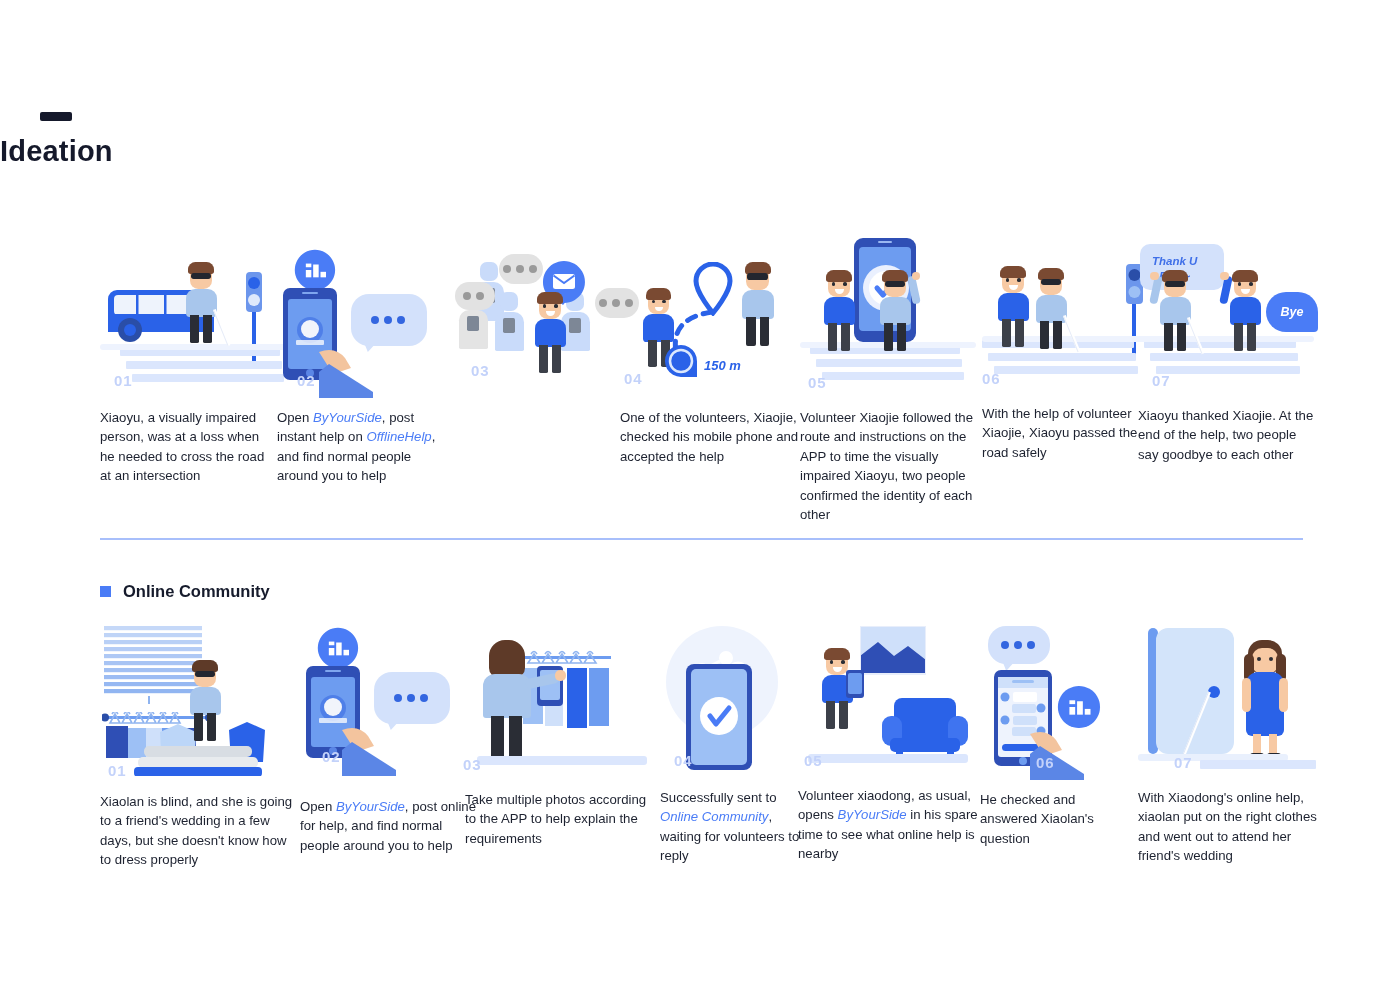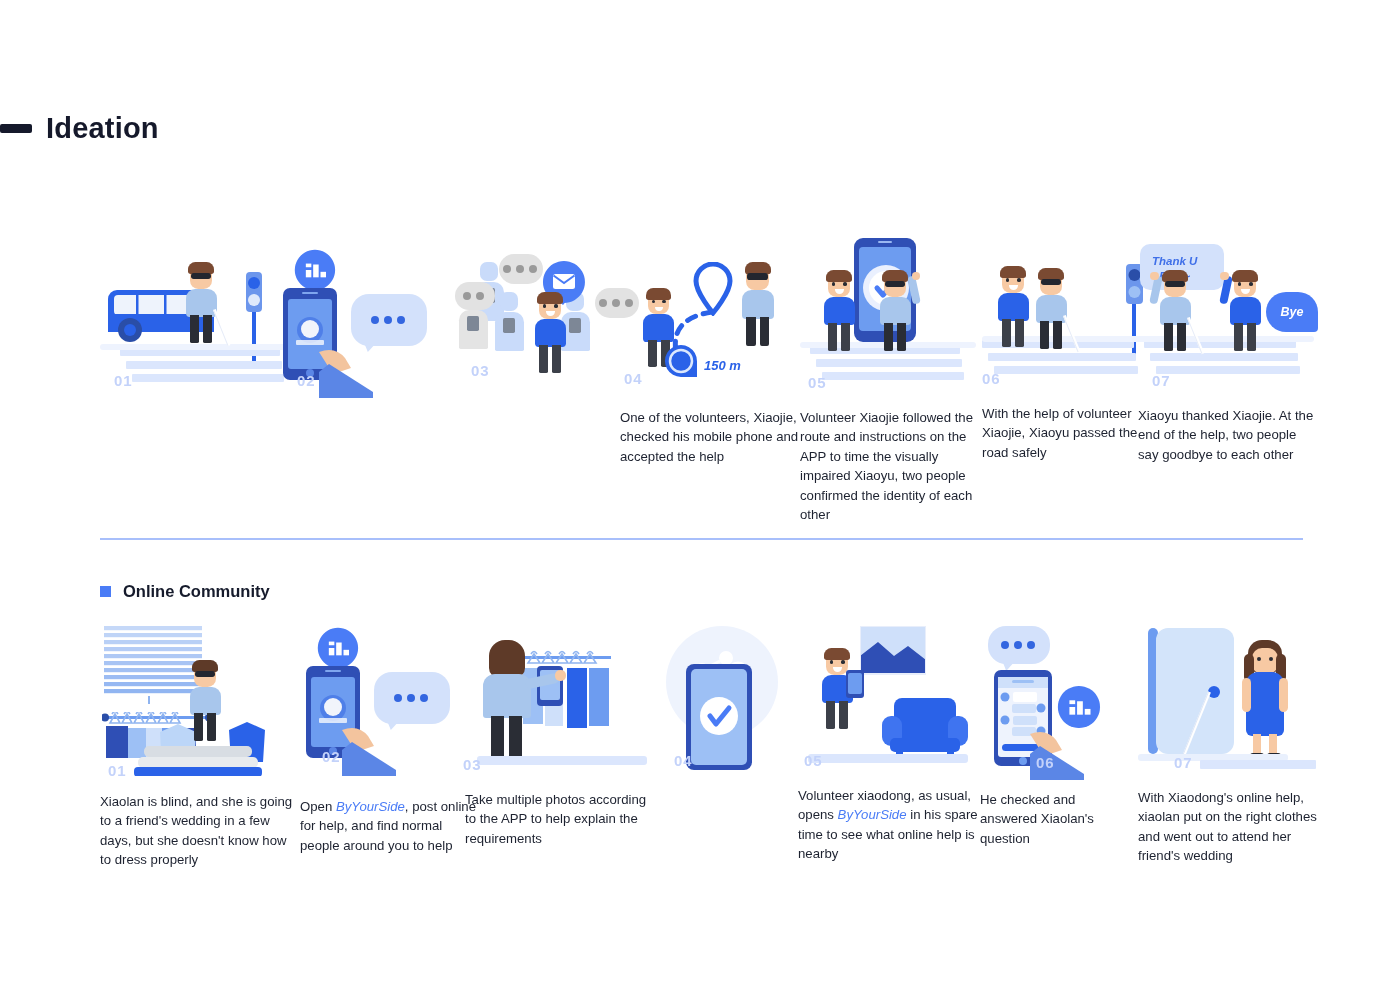--- a/index.html
+++ b/index.html
@@ -8,21 +8,21 @@
     width: 1400px; height: 990px;
     background: #ffffff;
     font-family: "Liberation Sans", sans-serif;
     overflow: hidden;
   }
   .page { position: relative; width: 1400px; height: 990px; background: #fff; }
 
   
   .page-title-wrap {
     position: absolute; left: 0px; top: 112px;
-    display: flex; align-items: center; gap: 14px;
+    display: flex; align-items: center; gap: 14px; flex-direction: column;
   }
   .title-dash {
     width: 32px; height: 9px; border-radius: 2px; background: #15192b;
     margin-left: 0px;
   }
   .page-title {
     font-size: 29px; font-weight: bold; color: #15192b; letter-spacing: .2px;
   }
 
   
@@ -117,20 +117,21 @@
             <div class="abs" style="left:10.120000000000001px;top:3.68px;width:22.080000000000002px;height:23px;border-radius:8.280000000000001px;background:#f7c9a3;"></div>
             <div class="abs" style="left:8.280000000000001px;top:0px;width:25.76px;height:11.96px;border-radius:7.36px 7.36px 2.7600000000000002px 2.7600000000000002px;background:#7a4a32;"></div>
             <div class="abs" style="left:11.040000000000001px;top:11.040000000000001px;width:20.240000000000002px;height:6.44px;border-radius:2.7600000000000002px;background:#23262f;"></div>
             <div class="abs" style="left:5.5200000000000005px;top:26.68px;width:31.28px;height:28.52px;border-radius:9.200000000000001px 9.200000000000001px 3.68px 3.68px;background:#a8c6ec;"></div>
             <div class="abs" style="left:10.120000000000001px;top:53.36px;width:9.200000000000001px;height:27.6px;border-radius:0 0 1.84px 1.84px;background:#2a2d35;"></div>
             <div class="abs" style="left:23px;top:53.36px;width:9.200000000000001px;height:27.6px;border-radius:0 0 1.84px 1.84px;background:#2a2d35;"></div>
             <div class="abs" style="left:33.120000000000005px;top:47.84px;width:2.7600000000000002px;height:38.64px;background:#ffffff;border-left:1px solid #e6ecf8;transform:rotate(-22deg);transform-origin:top left;"></div>
           </div>
           <div class="num" style="left: 14px; top: 124px;">01</div>
         </div>
+        <div class="cap" style="margin-top: 15px;"><span>Xiaoyu, a visually impaired person, was at a loss when he needed to cross the road at an intersection</span></div>
       </div>
       <div class="step" style="left: 277px; width: 178px;">
         <div class="art">
   <div class="abs" style="left:16px;top:0px;width:44px;height:44px;">
     <svg class="abs" style="" width="44" height="44" viewBox="0 0 44 44">
               <path d="M22,1.8333333333333333 a20.166666666666664,20.166666666666664 0 1 1 -0.1,0 Z" fill="#4a7cf6"></path>
       <path d="M12.833333333333332,36.666666666666664 L22,42.166666666666664 L27.5,36.666666666666664 Z" fill="#4a7cf6"></path>
       <rect x="12.833333333333332" y="22" width="5.5" height="7.333333333333333" fill="#fff"></rect>
       <rect x="20.166666666666664" y="16.5" width="5.5" height="12.833333333333332" fill="#fff"></rect>
       <rect x="27.5" y="23.833333333333332" width="5.5" height="5.5" fill="#fff"></rect>
@@ -154,20 +155,21 @@
   </div>
   <div class="abs" style="left:74px;top:46px;width:76px;height:52px;">
     <div class="bubble-l" style="left:0;top:0;width:76px;height:52px;"></div>
     <div class="abs" style="left:19.5px;top:22px;width:8px;height:8px;border-radius:50%;background:#3366e0;"></div>
             <div class="abs" style="left:32.5px;top:22px;width:8px;height:8px;border-radius:50%;background:#3366e0;"></div>
             <div class="abs" style="left:45.5px;top:22px;width:8px;height:8px;border-radius:50%;background:#3366e0;"></div>
   </div>
   <div class="abs" style="left:86px;top:92px;width:16px;height:12px;background:#d3e1fb;clip-path:polygon(0 0,100% 0,30% 100%);"></div>
           <div class="num" style="left: 20px; top: 124px;">02</div>
         </div>
+        <div class="cap" style="margin-top: 15px;"><span>Open </span><em>ByYourSide</em><span>, post instant help on </span><em>OfflineHelp</em><span>, and find normal people around you to help</span></div>
       </div>
       <div class="step" style="left: 455px; width: 178px;">
         <div class="art">
   <div class="abs" style="left:18px;top:14px;">
     <div class="abs" style="left:6.8px;top:0;width:18.7px;height:18.7px;border-radius:6.8px;background:#c9dbfa;"></div>
     <div class="abs" style="left:1.7px;top:20.4px;width:28.9px;height:39.1px;border-radius:10.2px 10.2px 1.7px 1.7px;background:#c9dbfa;"></div>
     <div class="abs" style="left:10.2px;top:25.5px;width:11.9px;height:15.299999999999999px;border-radius:1.7px;background:#7d8796;"></div>
   </div>
   <div class="abs" style="left:2px;top:42px;">
     <div class="abs" style="left:6.8px;top:0;width:18.7px;height:18.7px;border-radius:6.8px;background:#e4e4e4;"></div>
@@ -562,20 +564,21 @@
   <div class="abs" style="left:26px;top:38px;">
     <svg class="abs" style="" width="66" height="106" viewBox="0 0 66 106">
               <rect x="0" y="0" width="66" height="106" rx="8" fill="#2f4fb5"></rect>
       <rect x="5" y="5" width="56" height="96" rx="5" fill="#9dc0f5"></rect>
       <circle cx="33" cy="52" r="19" fill="#fff"></circle>
       <path d="M24,52 L30,60 L43,44" stroke="#4a7cf6" stroke-width="5" fill="none" stroke-linecap="round" stroke-linejoin="round"></path>
             </svg>
   </div>
           <div class="num" style="left: 14px; top: 126px;">04</div>
         </div>
+        <div class="cap" style="margin-top: 17px;"><span>Successfully sent to </span><em>Online Community</em><span>, waiting for volunteers to reply</span></div>
       </div>
       <div class="step" style="left: 798px; width: 182px;">
         <div class="art">
   <div class="abs" style="left:62px;top:0px;">
     <svg class="abs" style="" width="66" height="50" viewBox="0 0 66 50">
               <rect x="0" y="0" width="66" height="48" fill="#cfe0fa"></rect>
       <path d="M0,30 L18,16 L34,30 L48,20 L66,34 L66,48 L0,48 Z" fill="#2f4fb5"></path>
       <rect x="0" y="0" width="66" height="48" fill="none" stroke="#e8eefb" stroke-width="2"></rect>
             </svg>
   </div>

